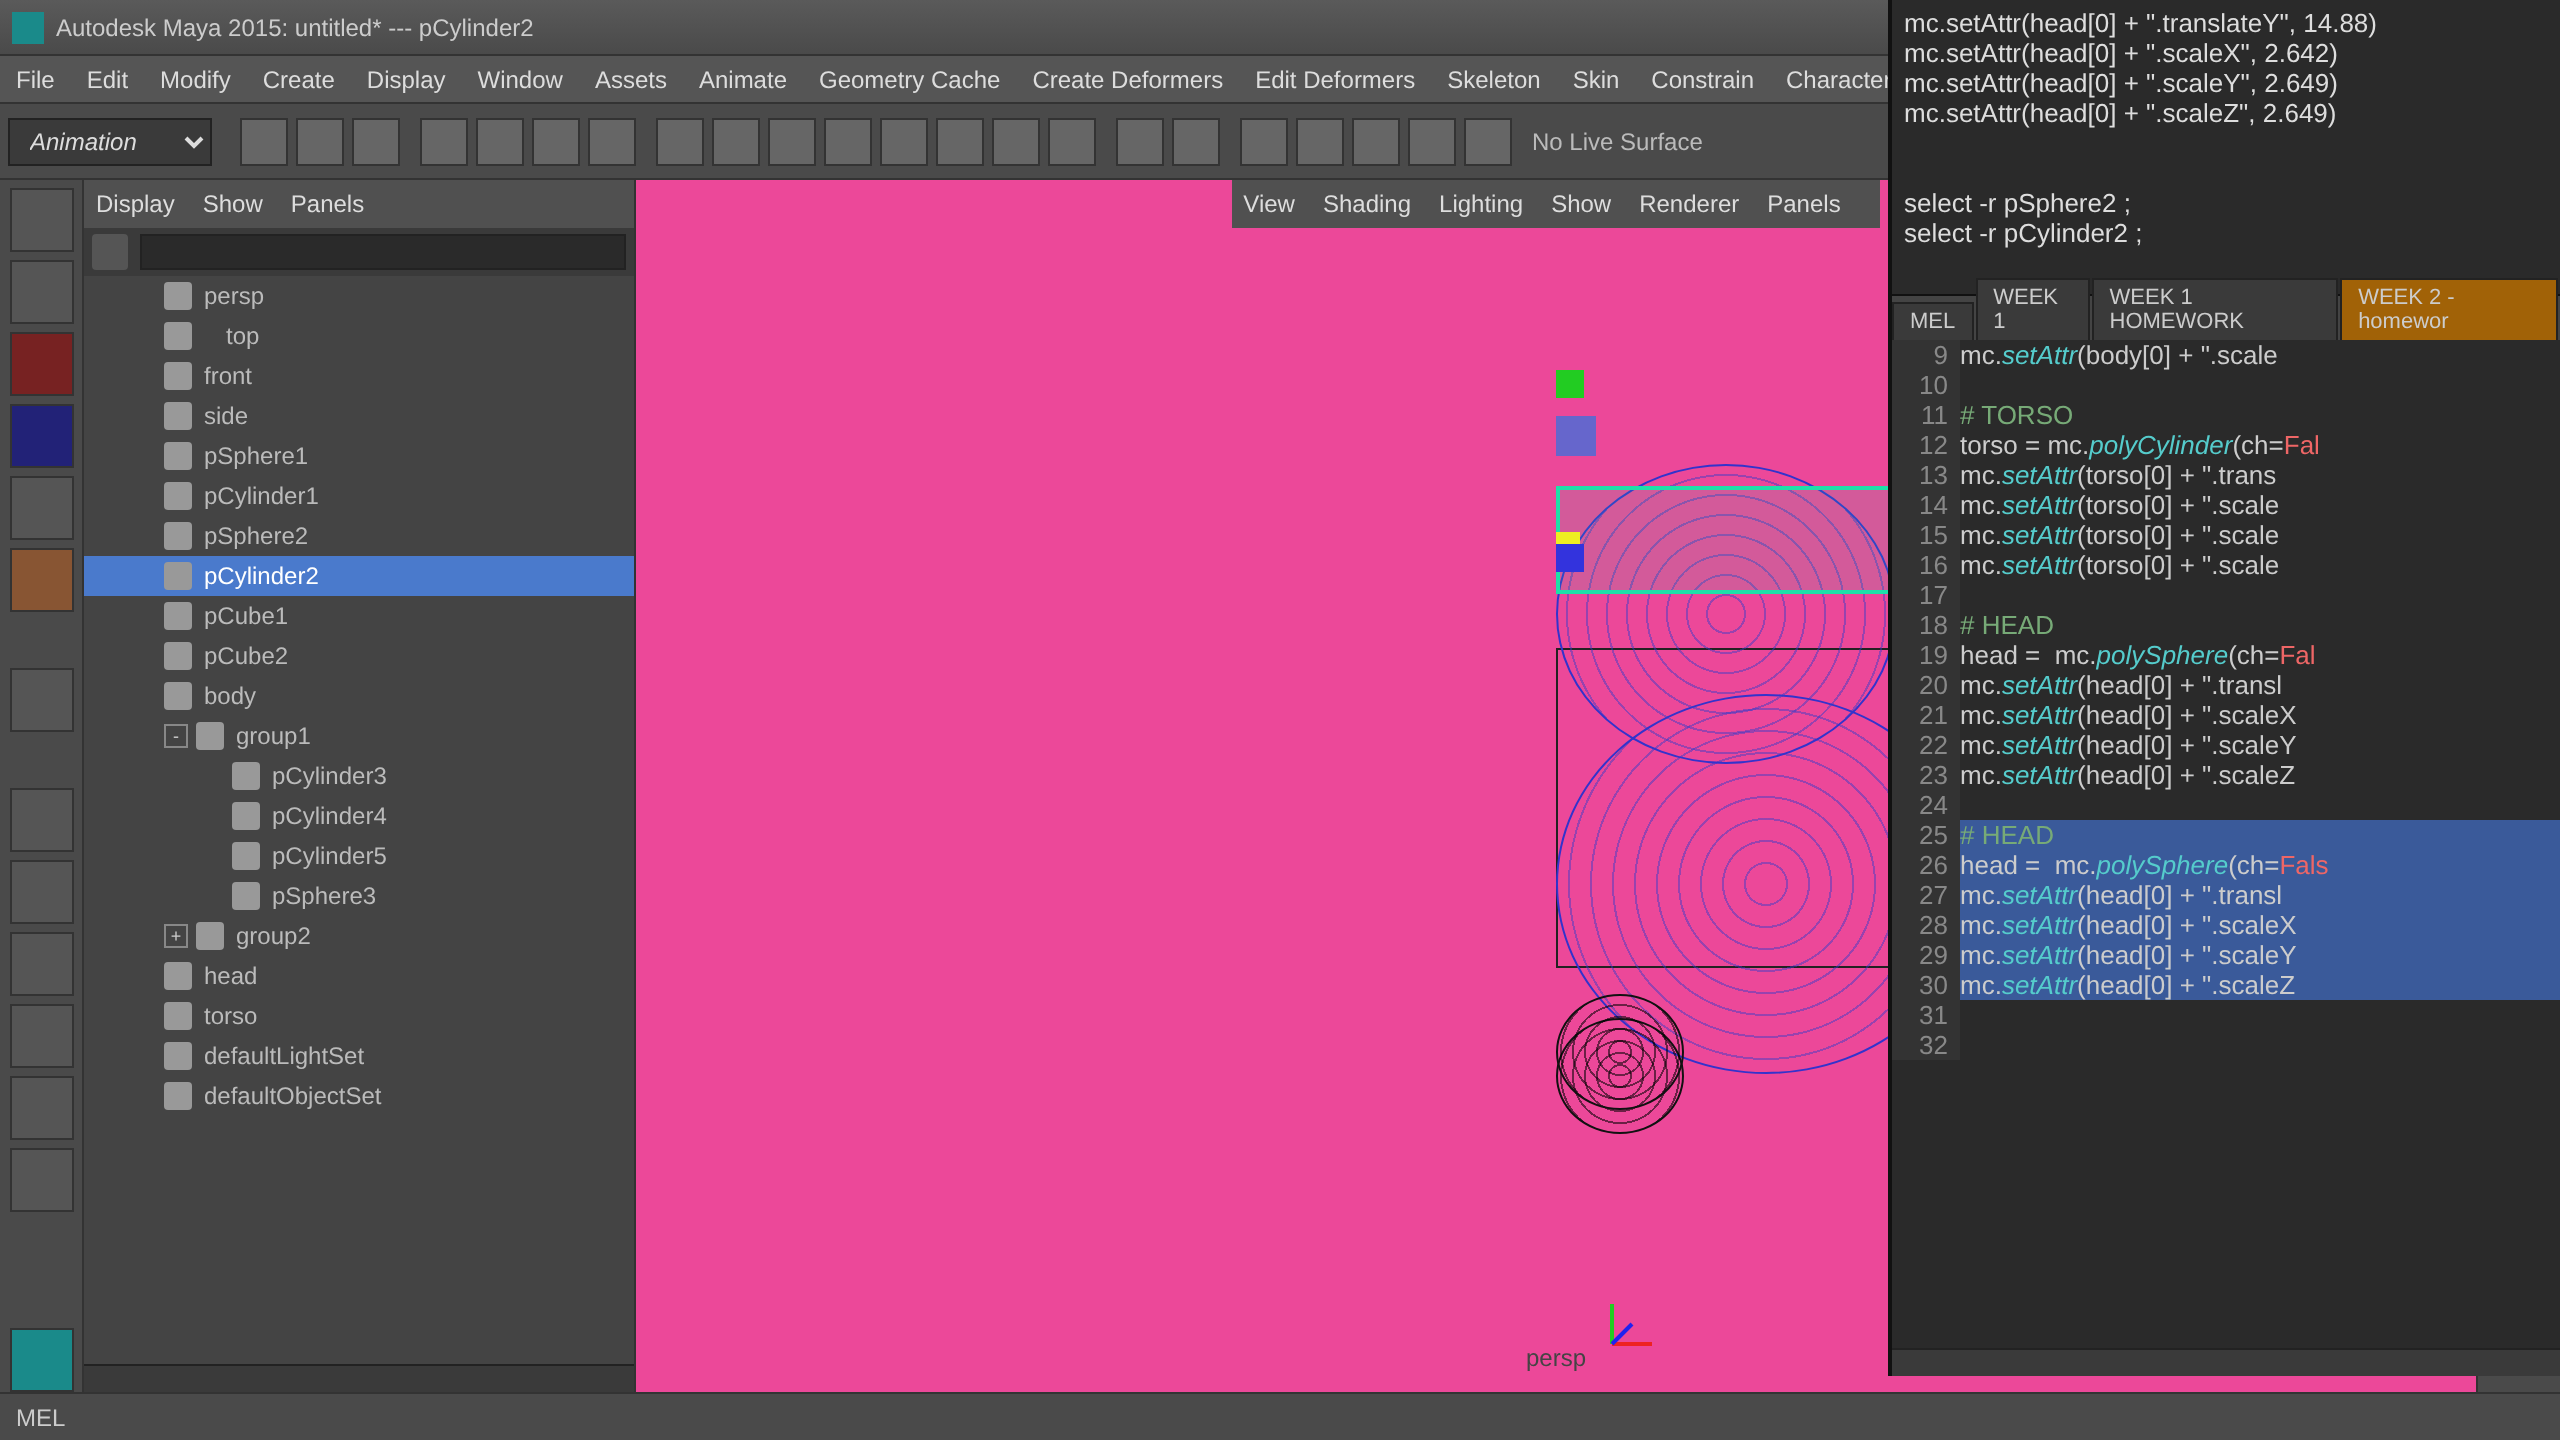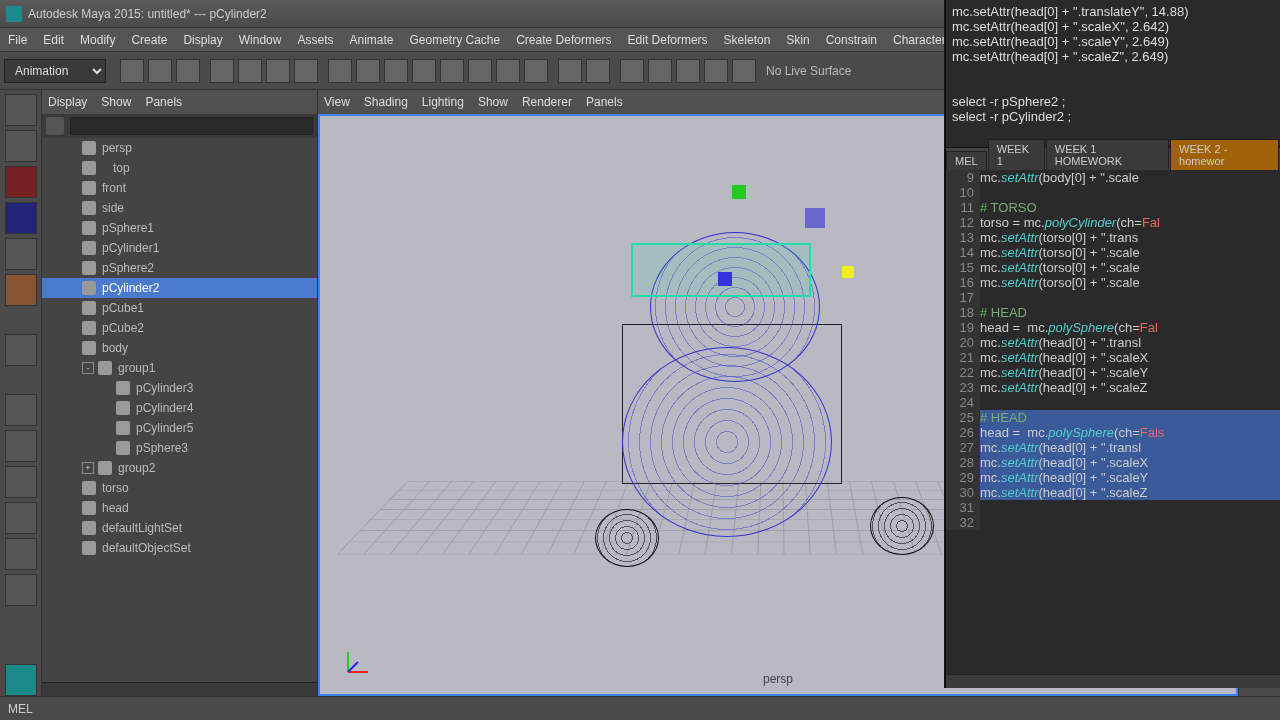--- a/index.html
+++ b/index.html
@@ -2,42 +2,42 @@
 <html><head>
 <meta charset="utf-8">
 <style>
 * { margin: 0; padding: 0; box-sizing: border-box; font-family: "Segoe UI", Arial, sans-serif; }
 body { width: 1280px; height: 720px; background: #444; overflow: hidden; position: relative; }
 .titlebar { height: 28px; background: linear-gradient(#5a5a5a, #4a4a4a); display: flex; align-items: center; padding: 0 6px; color: #ccc; font-size: 12px; border-bottom: 1px solid #333; }
 .titlebar .logo { width: 16px; height: 16px; background: #1a8a8a; margin-right: 6px; }
 .menubar { height: 24px; background: #555; display: flex; align-items: center; border-bottom: 1px solid #333; }
 .menubar span { padding: 4px 8px; color: #ddd; font-size: 12px; cursor: pointer; }
 .shelfbar { height: 38px; background: #4a4a4a; display: flex; align-items: center; padding: 0 4px; border-bottom: 1px solid #333; }
-.mode-select { background: #3a3a3a; color: #ddd; border: 1px solid #222; padding: 3px 20px 3px 6px; font-size: 12px; margin-right: 12px; }
+.mode-select { background: #3a3a3a; color: #ddd; border: 1px solid #222; padding: 3px 20px 3px 6px; font-size: 12px; margin-right: 12px; font-style: italic; }
 .shelf-icon { width: 24px; height: 24px; background: #666; margin: 0 2px; border: 1px solid #333; }
 .shelf-sep { width: 6px; }
 .main { display: flex; height: calc(100% - 114px); }
 .toolbox { width: 42px; background: #4a4a4a; border-right: 1px solid #333; display: flex; flex-direction: column; align-items: center; padding-top: 4px; gap: 4px; }
 .toolbox .tool { width: 32px; height: 32px; background: #555; border: 1px solid #333; }
 .toolbox .tool.red { background: #722; }
 .toolbox .tool.blue { background: #227; }
 .toolbox .tool.orange { background: #853; }
 .outliner-col { width: 276px; background: #444; border-right: 1px solid #333; display: flex; flex-direction: column; }
 .panel-menu { height: 24px; background: #505050; display: flex; align-items: center; padding: 0 6px; font-size: 12px; color: #ddd; }
 .panel-menu span { margin-right: 14px; cursor: pointer; }
 .filter-row { height: 24px; background: #3a3a3a; display: flex; align-items: center; padding: 0 4px; }
 .filter-row .f { width: 18px; height: 18px; background: #555; border-radius: 2px; }
 .filter-row input { flex: 1; margin-left: 6px; background: #2a2a2a; border: 1px solid #222; height: 18px; color: #ccc; padding: 0 4px; font-size: 11px; }
 .outliner-tree { flex: 1; background: #444; overflow: auto; position: relative; }
 .tree-item { display: flex; align-items: center; height: 20px; padding-left: 16px; font-size: 12px; color: #bbb; cursor: pointer; }
 .tree-item.sel { background: #4a7acc; color: #fff; text-align: center; }
 .tree-item.gchild { padding-left: 70px; }
 .tree-item .icon { width: 14px; height: 14px; background: #999; margin-right: 6px; border-radius: 2px; }
 .tree-item .exp { width: 12px; height: 12px; border: 1px solid #888; margin-right: 4px; display: flex; align-items: center; justify-content: center; font-size: 9px; color: #ccc; }
-.viewport-col { flex: 1; background: #3b82f6; display: flex; flex-direction: column; position: relative; }
+.viewport-col { flex: 1; background: #ec4899; display: flex; flex-direction: column; position: relative; align-items: center; }
 .viewport { flex: 1; background: #b9b9c4; position: relative; margin: 2px; }
 .viewport .persp-label { position: absolute; bottom: 8px; left: 50%; transform: translateX(-50%); font-size: 12px; color: #444; }
 .viewport .axis { position: absolute; bottom: 14px; left: 20px; width: 32px; height: 32px; }
 .viewport .grid-floor { position: absolute; left: 6%; right: 6%; bottom: 20%; top: 58%; background: repeating-linear-gradient(to right, #888 0, #888 1px, transparent 1px, transparent 24px), repeating-linear-gradient(to bottom, #888 0, #888 1px, transparent 1px, transparent 18px); transform: perspective(600px) rotateX(55deg); opacity: 0.55; }
 .sphere-top { position: absolute; left: 36%; top: 20%; width: 170px; height: 150px; border: 1px solid #33c; border-radius: 50%; background: repeating-radial-gradient(circle, transparent 0, transparent 9px, rgba(50,60,200,0.45) 9px, rgba(50,60,200,0.45) 10px); }
 .sphere-body { position: absolute; left: 33%; top: 40%; width: 210px; height: 190px; border: 1px solid #33c; border-radius: 50%; background: repeating-radial-gradient(circle, transparent 0, transparent 10px, rgba(50,60,200,0.45) 10px, rgba(50,60,200,0.45) 11px); }
 .cylinder-sel { position: absolute; left: 34%; top: 22%; width: 180px; height: 54px; border: 2px solid #1ee0a8; background: rgba(30,224,168,0.12); }
 .cube-back { position: absolute; left: 33%; top: 36%; width: 220px; height: 160px; border: 1px solid #222; }
 .wheel { position: absolute; width: 64px; height: 58px; border: 1px solid #111; border-radius: 50%; background: repeating-radial-gradient(circle, transparent 0, transparent 5px, rgba(0,0,0,0.55) 5px, rgba(0,0,0,0.55) 6px); }
 .wheel.l { left: 30%; top: 68%; }
@@ -226,25 +226,25 @@
           <span class="icon"></span>
           <span>pSphere3</span>
         </div>
         <div class="tree-item" style="padding-left: 40px;">
           <span class="exp">+</span>
           <span class="icon"></span>
           <span>group2</span>
         </div>
         <div class="tree-item" style="padding-left: 40px;">
           <span class="icon"></span>
+          <span>head</span>
+        </div>
+        <div class="tree-item" style="padding-left: 40px;">
+          <span class="icon"></span>
           <span>torso</span>
-        </div>
-        <div class="tree-item" style="padding-left: 40px;">
-          <span class="icon"></span>
-          <span>head</span>
         </div>
         <div class="tree-item" style="padding-left: 40px;">
           <span class="icon"></span>
           <span>defaultLightSet</span>
         </div>
         <div class="tree-item" style="padding-left: 40px;">
           <span class="icon"></span>
           <span>defaultObjectSet</span>
         </div>
       </div>

